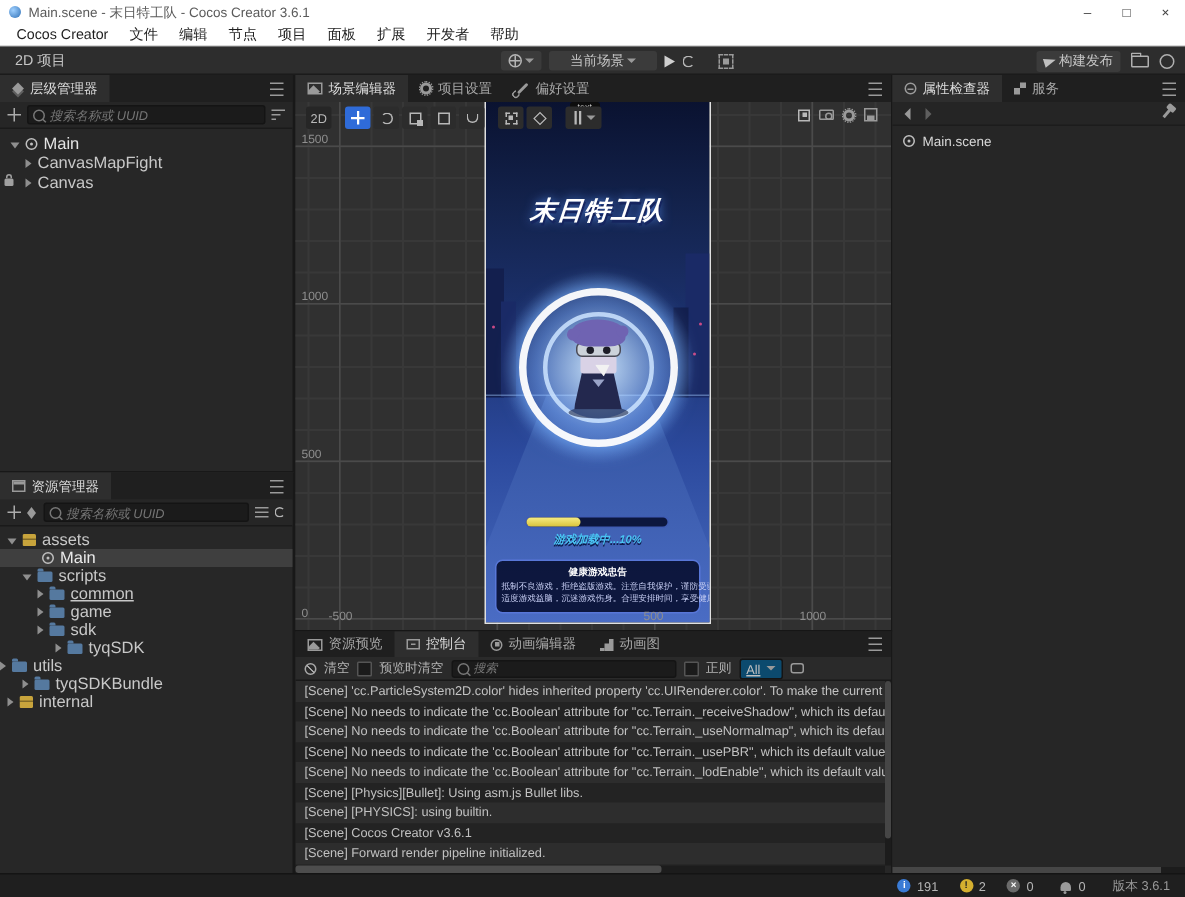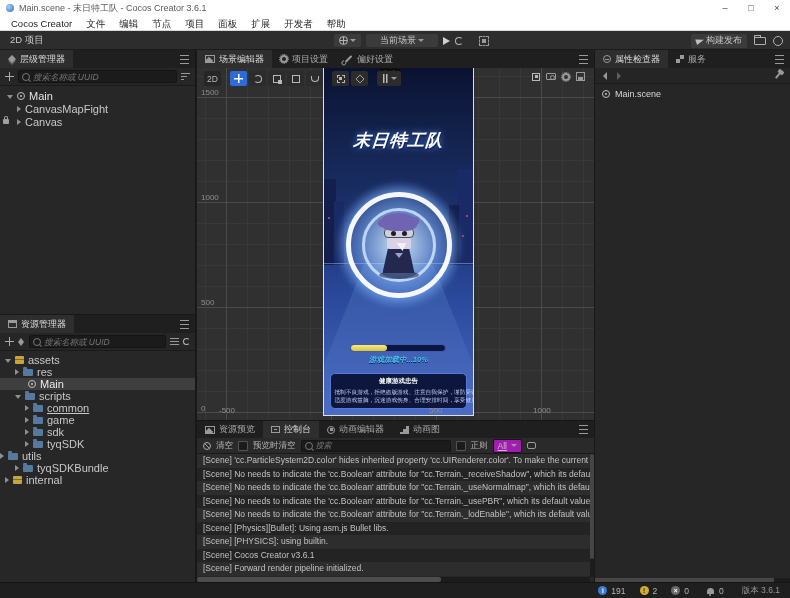--- a/index.html
+++ b/index.html
@@ -218,21 +218,21 @@
   .adv-line{text-align:center;font-size:6px;color:#c6cdf2;line-height:8px;white-space:nowrap;
     transform:scale(.95);transform-origin:center top;}
   
   .console-toolbar{height:16px;background:#2a2a2a;border-bottom:1px solid #191919;display:flex;
     align-items:center;gap:5px;padding:0 6px;font-size:8.5px;color:#b5b5b5;box-sizing:border-box;}
   .cbx{width:8px;height:8px;background:#1b1b1b;border:1px solid #555;border-radius:1px;flex:none;}
   .console-search{width:150px;height:12px;background:#1b1b1b;border:1px solid #141414;border-radius:2px;
     display:flex;align-items:center;gap:3px;padding:0 3px;box-sizing:border-box;}
   .console-search input{flex:1;min-width:0;background:transparent;border:none;outline:none;
     color:#9a9a9a;font-size:8px;font-style:italic;padding:0;font-family:"Liberation Sans","DejaVu Sans",sans-serif;}
-  .filter-dd{height:12px;background:#a21caf;border:1px solid #141414;border-radius:2px;
+  .filter-dd{height:12px;background:#0c4a6e;border:1px solid #141414;border-radius:2px;
     display:flex;align-items:center;gap:4px;padding:0 4px;font-size:8.5px;color:#c0c0c0;text-decoration:underline;}
   .logs{position:absolute;top:33px;left:0;right:4px;bottom:5px;overflow:hidden;}
   .log-row{height:13.5px;line-height:13.5px;padding:0 6px;font-size:8.5px;color:#c2c2c2;
     white-space:nowrap;overflow:hidden;}
   .log-row:nth-child(odd){background:#2d2d2d;}
   .log-row:nth-child(even){background:#232323;}
   .hscroll{position:absolute;left:0;right:4px;bottom:0;height:5px;background:#1c1c1c;}
   .hscroll-thumb{width:62%;height:100%;background:#4d4d4d;border-radius:2px;}
   .vscroll{position:absolute;top:33px;right:0;width:4px;bottom:5px;background:#1c1c1c;}
   .vscroll-thumb{width:100%;height:85%;background:#464646;border-radius:2px;}
@@ -365,25 +365,20 @@
       </div>
       <span class="ic-list"></span>
       <span class="ic-refresh" style="width:7px;height:7px;"></span>
     </div>
     <div class="tree">
       <div class="trow h12" style="padding-left:5px;">
         <span class="caretD"></span>
         <span class="ic-bundle"></span>
         <span class="tlabel">assets</span>
       </div>
-      <div class="trow h12" style="padding-left:15px;">
-        <span class="caretR"></span>
-        <span class="ic-folder"></span>
-        <span class="tlabel">res</span>
-      </div>
       <div class="trow h12 selected" style="padding-left:28px;">
         <span class="ic-scene-node"></span>
         <span class="tlabel" style="color:#eaeaea;">Main</span>
       </div>
       <div class="trow h12" style="padding-left:15px;">
         <span class="caretD"></span>
         <span class="ic-folder"></span>
         <span class="tlabel">scripts</span>
       </div>
       <div class="trow h12" style="padding-left:25px;text-decoration:underline;">
@@ -394,21 +389,21 @@
       <div class="trow h12" style="padding-left:25px;">
         <span class="caretR"></span>
         <span class="ic-folder"></span>
         <span class="tlabel">game</span>
       </div>
       <div class="trow h12" style="padding-left:25px;">
         <span class="caretR"></span>
         <span class="ic-folder"></span>
         <span class="tlabel">sdk</span>
       </div>
-      <div class="trow h12" style="padding-left:25px;">
+      <div class="trow h12" style="padding-left:37px;">
         <span class="caretR"></span>
         <span class="ic-folder"></span>
         <span class="tlabel">tyqSDK</span>
       </div>
       <div class="trow h12" style="">
         <span class="caretR"></span>
         <span class="ic-folder"></span>
         <span class="tlabel">utils</span>
       </div>
       <div class="trow h12" style="padding-left:15px;">

